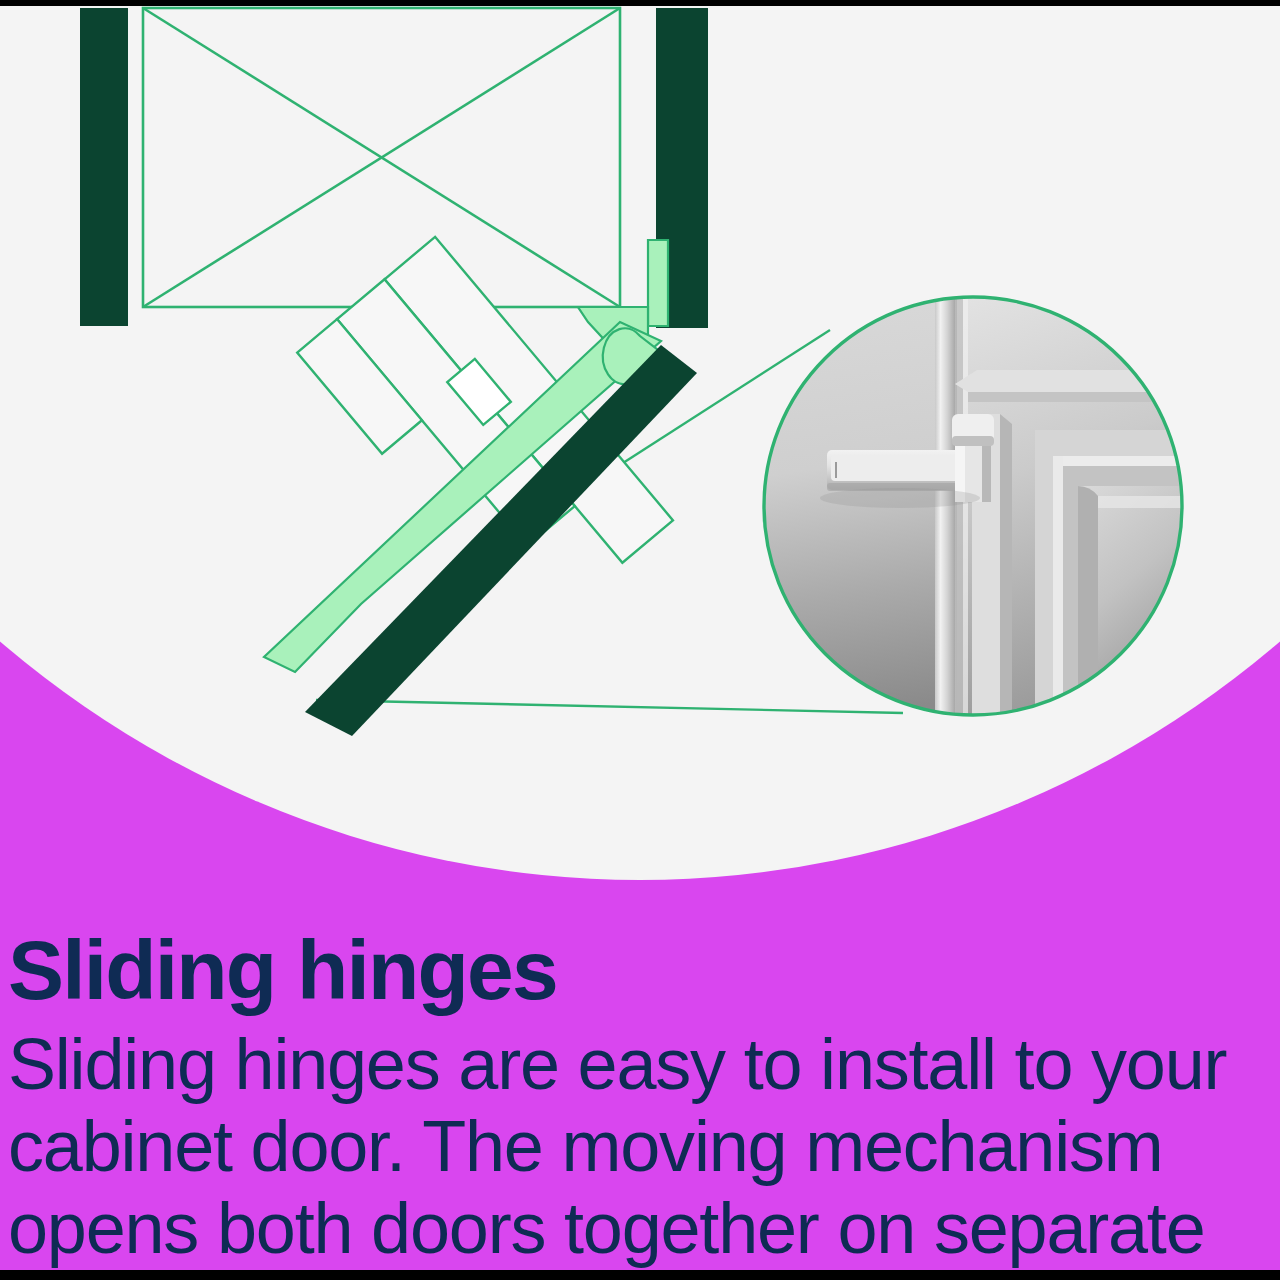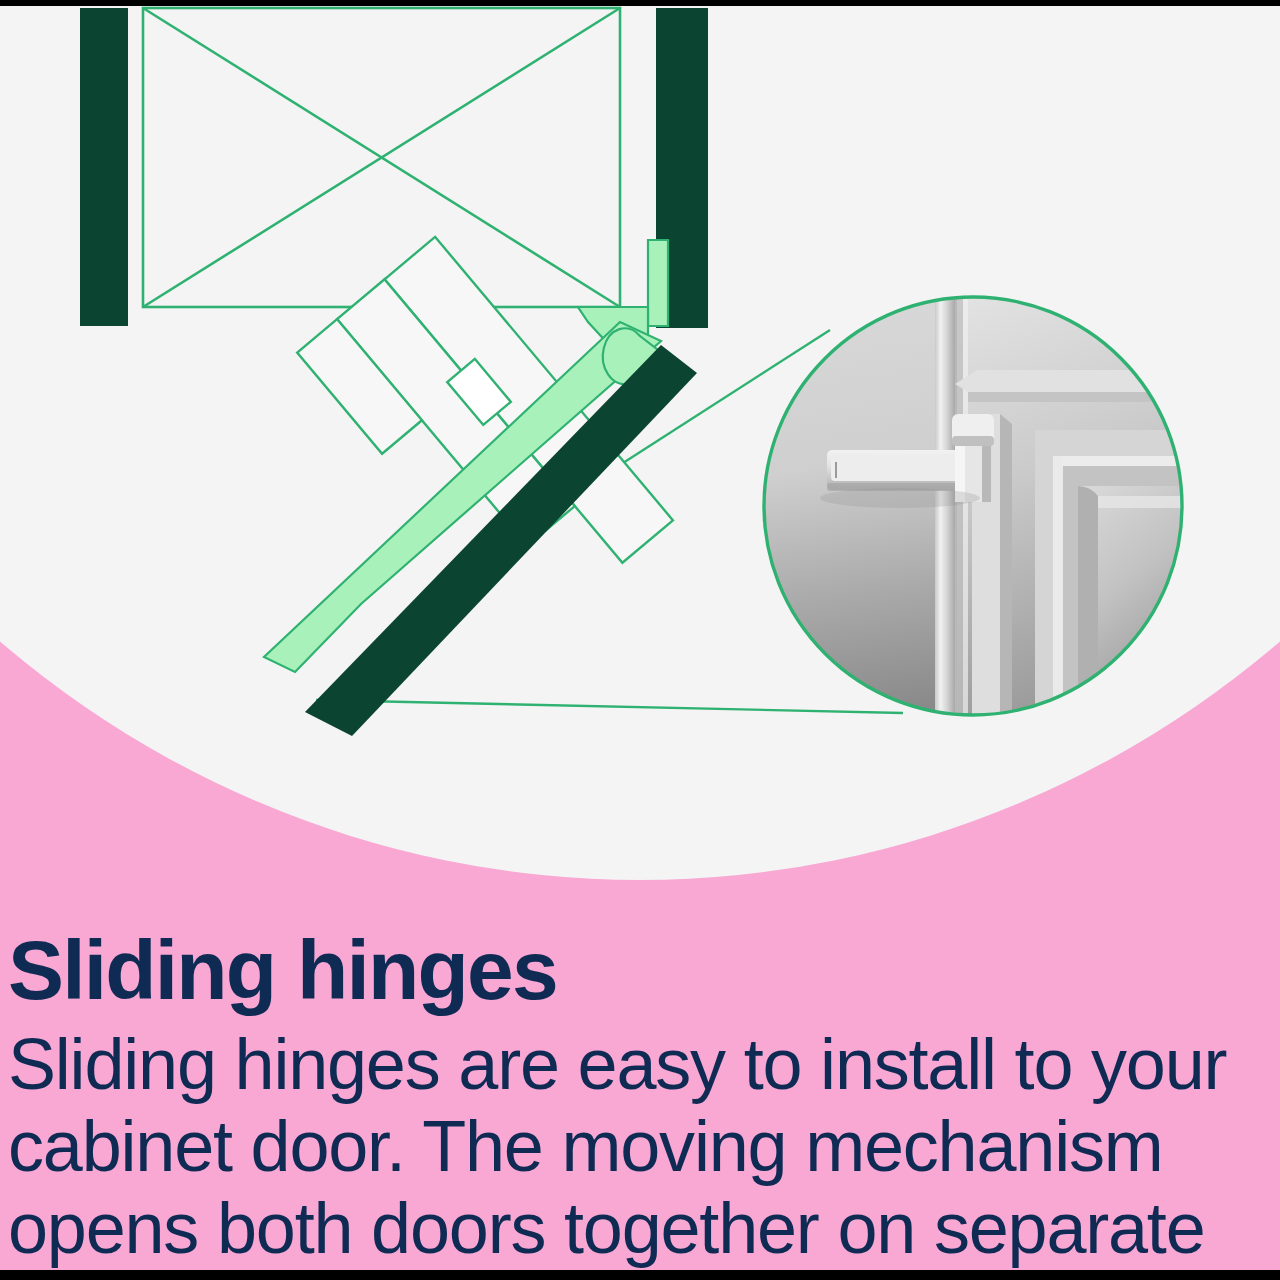--- a/index.html
+++ b/index.html
@@ -5,21 +5,21 @@
   html, body {
     margin: 0;
     padding: 0;
     background: #ffffff;
   }
   #page {
     position: relative;
     width: 1280px;
     height: 1280px;
     overflow: hidden;
-    background: #f9a8d4;
+    background: #d946ef;
     font-family: "Liberation Sans", sans-serif;
   }
 
   
   .bar-top {
     position: absolute;
     left: 0; top: 0;
     width: 1280px; height: 6px;
     background: #000000;
     z-index: 60;

